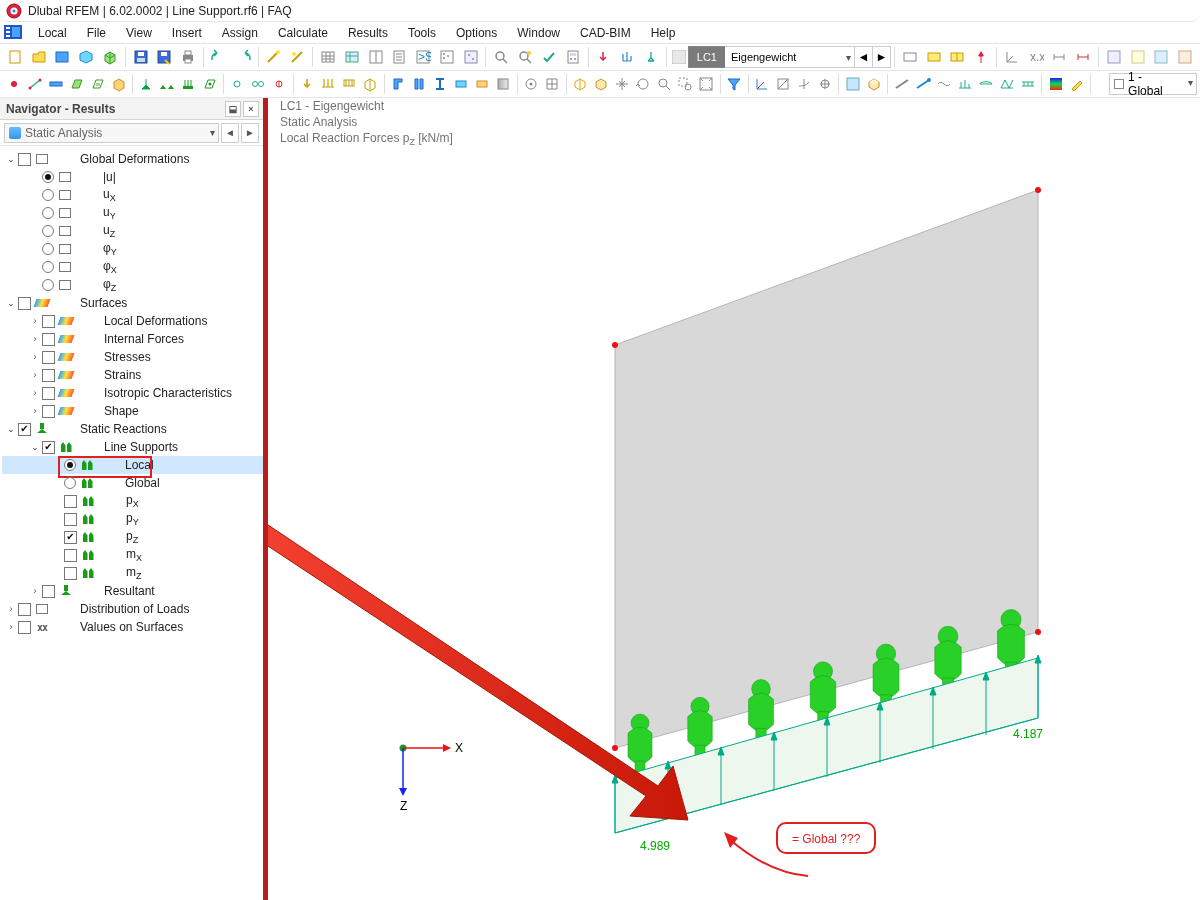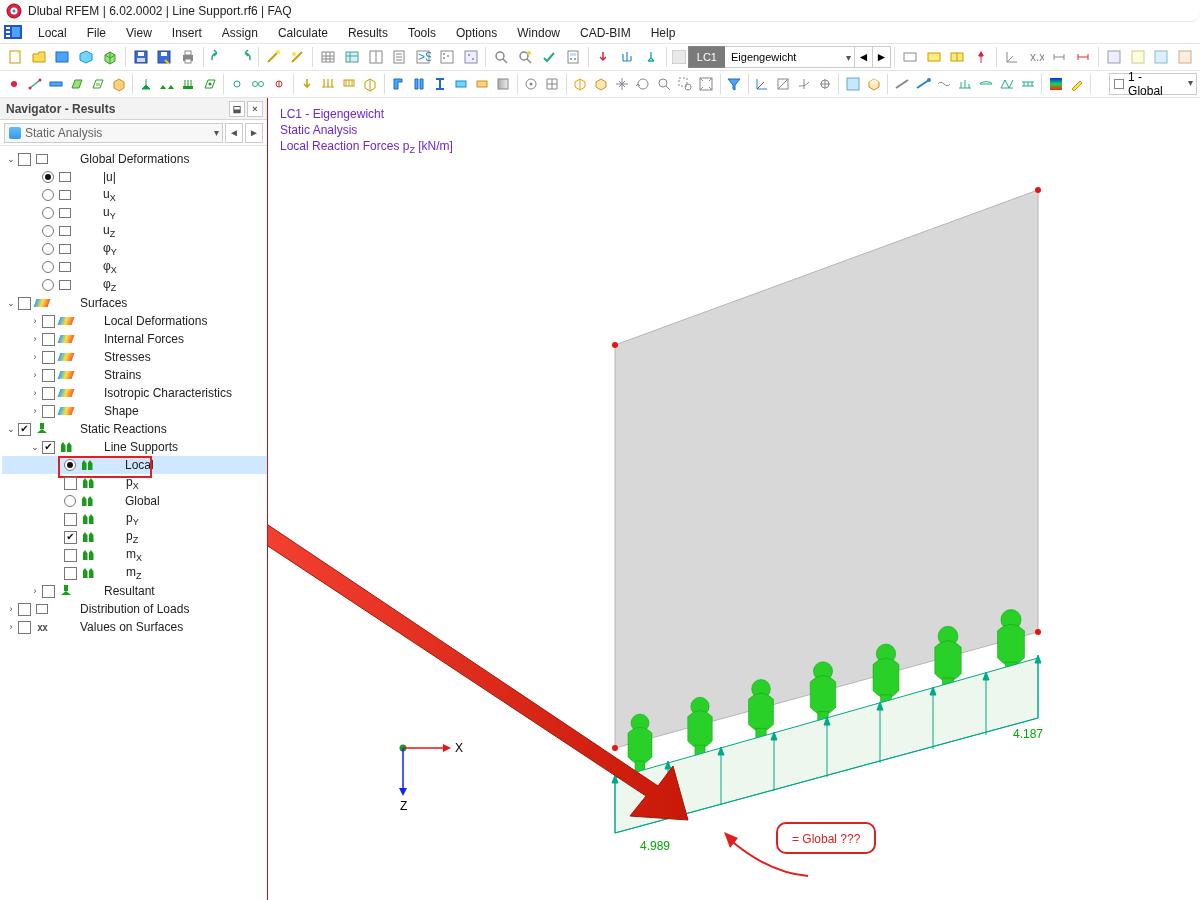--- a/index.html
+++ b/index.html
@@ -23,21 +23,21 @@
   .tb-combo { height: 22px; border: 1px solid #ccc; background: #fff; display: inline-flex; align-items: center; padding: 0 16px 0 4px; position: relative; font-size: 11px; min-width: 40px; margin-left: 15px; }
   .tb-combo::after { content: "▾"; position: absolute; right: 3px; top: 3px; font-size: 10px; color: #555; }
   .lc-block { display:inline-flex; align-items:center; gap:0; }
   .lc-block .lc-chip { height:22px; display:inline-flex; align-items:center; background:#7a7a7a; color:#fff; padding:0 8px; border:1px solid #888; border-right:none; font-size:11px; }
   .lc-block .lc-name { height:22px; display:inline-flex; align-items:center; border:1px solid #ccc; border-left:none; padding:0 6px; min-width:130px; font-size:11px; position:relative; }
   .lc-block .lc-name::after { content:"▾"; position:absolute; right:3px; font-size:10px; color:#555; }
   .lc-block .lc-arrow { width:18px; height:22px; display:inline-flex; align-items:center; justify-content:center; border:1px solid #ccc; border-left:none; cursor:pointer; }
 
   
   .workspace { position: absolute; top: 98px; left: 0; right: 0; bottom: 0; display: flex; }
-  .navigator { width: 268px; border-right: 1px solid #b91c1c; display: flex; flex-direction: column; background: #ffffff; }
+  .navigator { width: 268px; border-right: 5px solid #b91c1c; display: flex; flex-direction: column; background: #ffffff; }
   .nav-header { height: 22px; background: #f3f3f3; border-bottom: 1px solid #d5d5d5; display: flex; align-items: center; padding: 0 6px; font-weight: 600; color: #444; position:relative; }
   .nav-header .hd-btn { position:absolute; top:3px; width:16px; height:16px; border:1px solid #c9c9c9; background:#fff; font-size:9px; line-height:14px; text-align:center; color:#555; cursor:pointer; }
   .nav-header .hd-pin  { right:22px; }
   .nav-header .hd-close{ right:4px; }
   .nav-sub { height: 26px; display: flex; align-items: center; border-bottom: 1px solid #e5e5e5; padding: 2px 4px; gap:2px; }
   .nav-sub .combo { flex:1; height:20px; border:1px solid #ccc; background:#f7f7f7; display:flex; align-items:center; padding:0 16px 0 20px; position:relative; font-size:11px; color:#666; }
   .nav-sub .combo::before { content:""; position:absolute; left:4px; top:3px; width:12px; height:12px; background:linear-gradient(#6bf,#39e); border-radius:2px; }
   .nav-sub .combo::after  { content:"▾"; position:absolute; right:3px; font-size:10px; color:#555; }
   .nav-sub .pg-btn { width:18px; height:20px; border:1px solid #ccc; background:#fff; display:inline-flex; align-items:center; justify-content:center; font-size:10px; color:#555; cursor:pointer; }
 
@@ -49,21 +49,21 @@
   .cb { width:13px; height:13px; border:1px solid #777; margin:0 3px 0 0; display:inline-flex; align-items:center; justify-content:center; background:#fff; }
   .cb.checked::after { content:"✔"; font-size:10px; color:#111; line-height:10px; }
   .rb { width:12px; height:12px; border:1px solid #777; border-radius:50%; margin:0 3px 0 0; display:inline-flex; align-items:center; justify-content:center; background:#fff; }
   .rb.sel::after { content:""; width:6px; height:6px; border-radius:50%; background:#111; }
   .ic { width:16px; height:14px; margin:0 3px 0 0; display:inline-flex; align-items:center; justify-content:center;font-weight:bold; }
   .lbl { font-size:12px; color:#222;margin-left:27px; }
   .sub { font-size:9px; vertical-align:sub; }
 
   
   .viewport { flex:1; position:relative; background:#fff; overflow:hidden; }
-  .vp-text { position:absolute; left:12px; top:8px; font-size:12px; color:#6d28d9; line-height:16px; }
+  .vp-text { position:absolute; left:12px; top:0; font-size:12px; color:#737373; line-height:16px; }
   .annotation-bubble { position:absolute; border:2px solid #e02020; border-radius:10px; background:#fff; padding:6px 14px; color:#e02020; font-size:14px; }
 
   
   .ic-box  { width:12px; height:10px; border:1px solid #777; }
   .ic-box.fill { background:#fff; }
   .ic-surf { width:14px; height:8px; background:linear-gradient(90deg,#2aa3ff,#ffe13a,#ff5a2a); transform:skewX(-20deg); }
   .ic-supp { width:10px; height:12px; position:relative; }
   .ic-supp::before{content:"";position:absolute;left:3px;top:0;width:4px;height:6px;background:#1a9b1a;}
   .ic-supp::after {content:"";position:absolute;left:0;top:6px;width:10px;height:4px;background:#1a9b1a;clip-path:polygon(50% 0,100% 100%,0 100%);}
   .ic-supp2 { display:inline-flex; gap:1px; }
@@ -797,38 +797,38 @@
         <span class="rb sel"></span>
         <span class="ic">
             <span class="ic-supp2">
               <span></span>
               <span></span>
             </span>
           </span>
         <span class="lbl">Local</span>
       </div>
       <div class="tree-row" style="padding-left:62px">
-        <span class="cb"></span>
+        <span class="rb"></span>
         <span class="ic">
             <span class="ic-supp2">
               <span></span>
               <span></span>
             </span>
           </span>
+        <span class="lbl">Global</span>
+      </div>
+      <div class="tree-row" style="padding-left:62px">
+        <span class="cb"></span>
+        <span class="ic">
+            <span class="ic-supp2">
+              <span></span>
+              <span></span>
+            </span>
+          </span>
         <span class="lbl">p<span class="sub">X</span></span>
-      </div>
-      <div class="tree-row" style="padding-left:62px">
-        <span class="rb"></span>
-        <span class="ic">
-            <span class="ic-supp2">
-              <span></span>
-              <span></span>
-            </span>
-          </span>
-        <span class="lbl">Global</span>
       </div>
       <div class="tree-row" style="padding-left:62px">
         <span class="cb"></span>
         <span class="ic">
             <span class="ic-supp2">
               <span></span>
               <span></span>
             </span>
           </span>
         <span class="lbl">p<span class="sub">Y</span></span>

